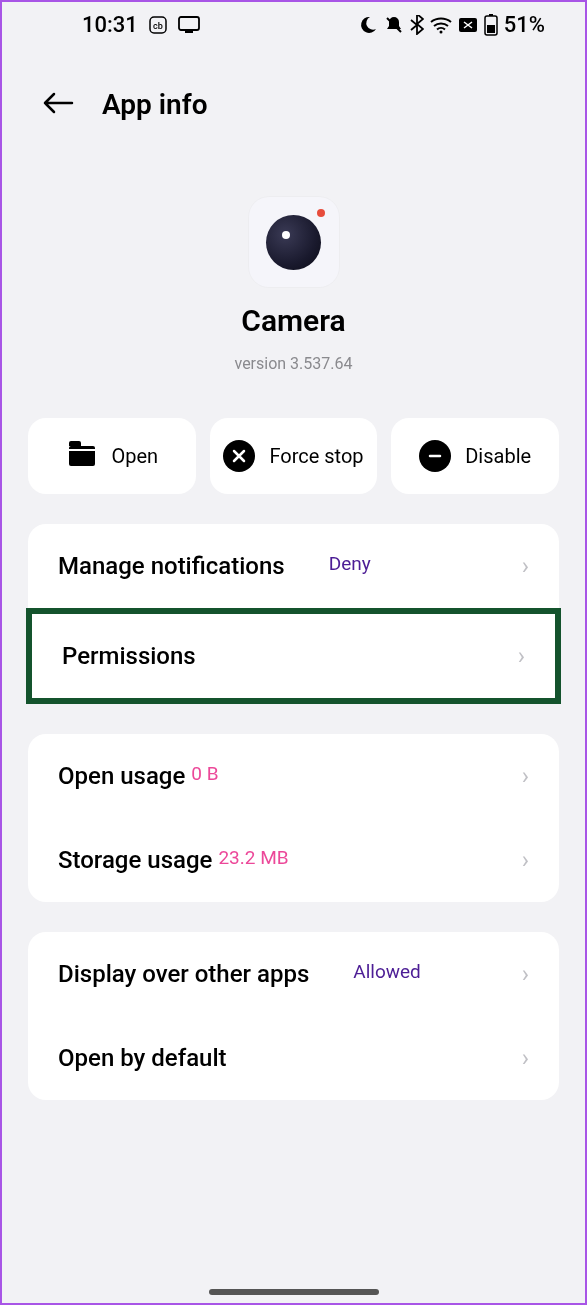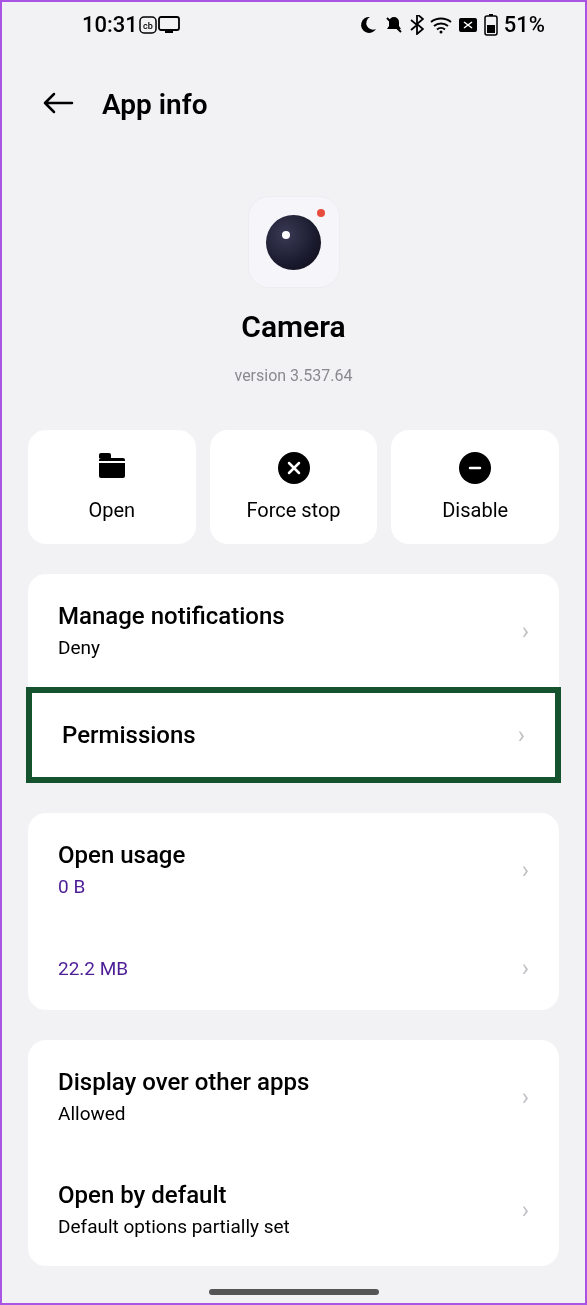--- a/index.html
+++ b/index.html
@@ -14,37 +14,37 @@
   }
   .status-bar {
     display: flex;
     justify-content: space-between;
     align-items: center;
     padding: 10px 40px 10px 80px;
     font-size: 22px;
     font-weight: 500;
     color: #000;
   }
-  .status-left { display: flex; align-items: center; }
+  .status-left { display: flex; align-items: center; gap: 10px; }
   .status-right { display: flex; align-items: center; gap: 6px; }
   .status-icon { display: inline-flex; align-items: center; }
   .header {
     display: flex;
     align-items: center;
     padding: 40px 19px 20px 40px;
     gap: 28px;
   }
   .back-arrow { font-size: 30px; font-weight: 400; }
   .header-title { font-size: 28px; font-weight: 600; color: #000; }
   .app-section {
     display: flex;
     flex-direction: column;
     align-items: center;
     margin-top: 55px;
-    gap: 22px;
+    gap: 16px;
   }
   .app-icon {
     width: 90px;
     height: 90px;
     background: #f5f5fa;
     border-radius: 20px;
     display: flex;
     align-items: center;
     justify-content: center;
     position: relative;
@@ -78,21 +78,21 @@
     display: flex;
     gap: 14px;
     padding: 0 26px;
     margin-top: 45px;
   }
   .action-btn {
     flex: 1;
     background: #fff;
     border-radius: 18px;
     display: flex;
-    flex-direction: column;
+    flex-direction: row;
     align-items: center;
     justify-content: center;
     padding: 22px 8px;
     gap: 14px;
   }
   .action-icon {
     width: 32px; height: 32px;
     display: flex;
     align-items: center;
     justify-content: center;
@@ -110,25 +110,25 @@
     border-radius: 18px;
     margin: 30px 26px 0 26px;
   }
   .list-item {
     display: flex;
     align-items: center;
     justify-content: space-between;
     padding: 28px 30px 28px 30px;
     position: relative;
   }
-  .list-item-content { display: flex; flex-direction: column; gap: 6px; }
+  .list-item-content { display: flex; flex-direction: row; gap: 6px; }
   .list-title { font-size: 24px; font-weight: 500; color: #000; }
   .list-sub { font-size: 19px; }
-  .sub-blue { color: #000000; }
-  .sub-gray { color: #4c1d95; }
+  .sub-blue { color: #4c1d95; margin-left: 38px; }
+  .sub-gray { color: #ec4899; }
   .chevron { color: #c0c0c5; font-size: 24px; }
   .highlight {
     border: 6px solid #14532d;
     margin: 0 -2px;
     position: relative;
   }
   .gesture-bar {
     position: absolute;
     bottom: 8px;
     left: 50%;
@@ -281,36 +281,36 @@
 <div class="card">
   <div class="list-item">
     <div class="list-item-content">
       <span class="list-title">Open usage</span>
       <span class="list-sub sub-gray">0 B</span>
     </div>
     <span class="chevron">›</span>
   </div>
   <div class="list-item">
     <div class="list-item-content">
-      <span class="list-sub sub-gray">22.2 MB</span>
+      <span class="list-title">Storage usage</span>
+      <span class="list-sub sub-gray">23.2 MB</span>
     </div>
     <span class="chevron">›</span>
   </div>
 </div>
 
 <div class="card">
   <div class="list-item">
     <div class="list-item-content">
       <span class="list-title">Display over other apps</span>
       <span class="list-sub sub-blue">Allowed</span>
     </div>
     <span class="chevron">›</span>
   </div>
   <div class="list-item">
     <div class="list-item-content">
       <span class="list-title">Open by default</span>
-      <span class="list-sub sub-blue">Default options partially set</span>
     </div>
     <span class="chevron">›</span>
   </div>
 </div>
 
 <div class="gesture-bar"></div>
 
 </body></html>

